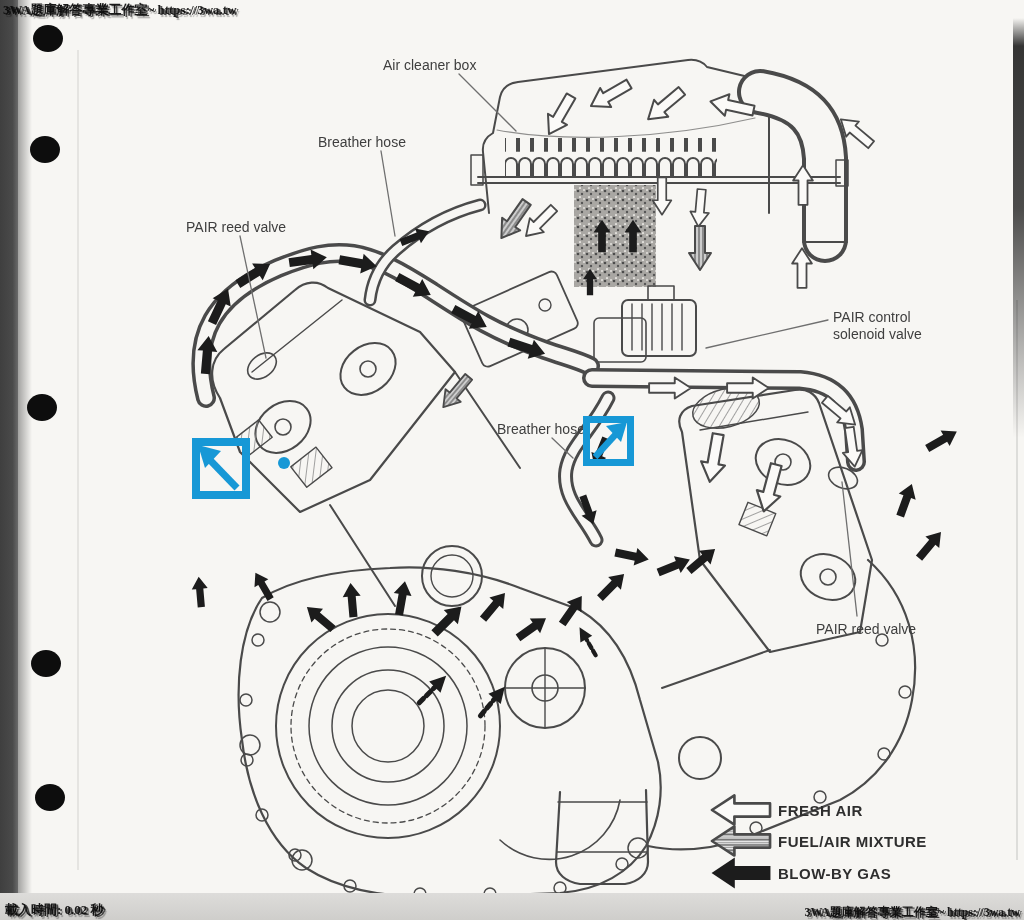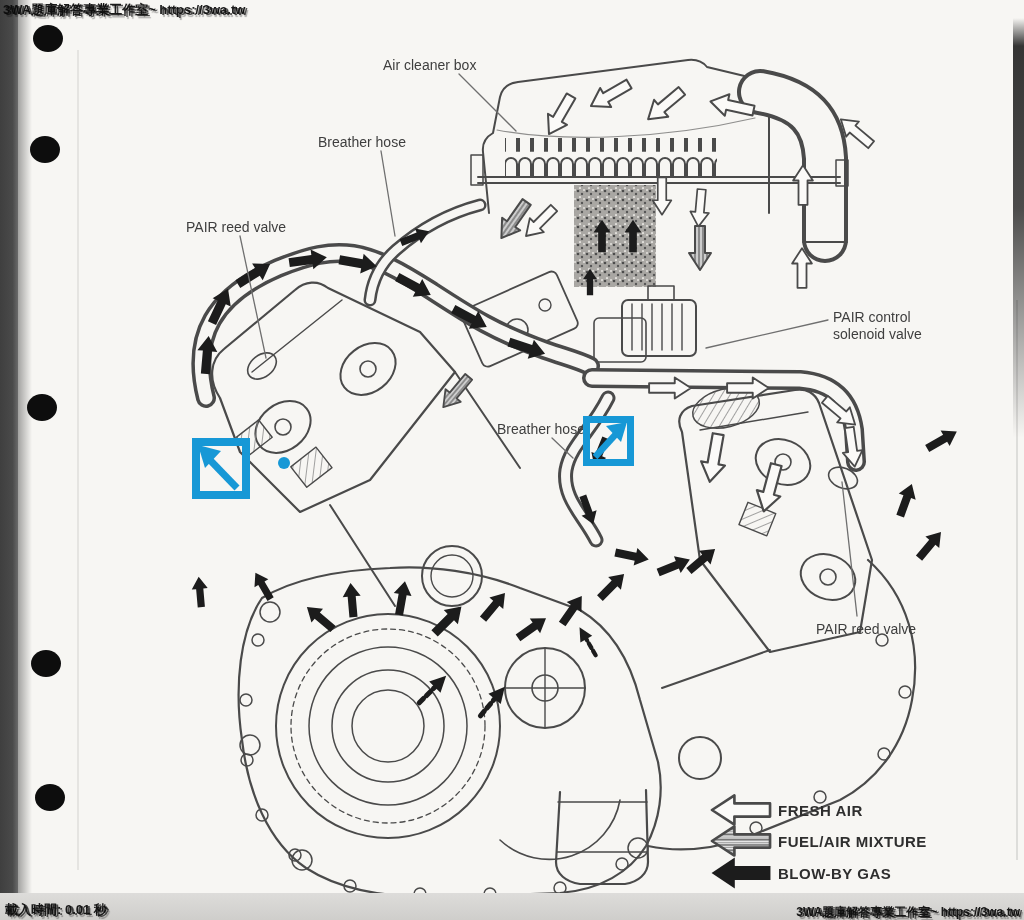--- a/index.html
+++ b/index.html
@@ -13,21 +13,21 @@
   .hole{position:absolute;background:#0d0d0d;border-radius:50%;}
   #crease{position:absolute;left:77px;top:50px;width:2px;height:820px;
           background:rgba(0,0,0,0.07);}
   #right-shadow{position:absolute;right:0;top:18px;width:11px;height:420px;
          background:linear-gradient(to bottom,rgba(10,10,10,0) 0,rgba(10,10,10,.82) 28px,rgba(10,10,10,.72) 190px,rgba(10,10,10,0) 100%);}
   #right-edge{position:absolute;right:6px;top:300px;width:2px;height:560px;background:rgba(0,0,0,0.10);}
   #bottom-bar{position:absolute;left:0;top:893px;width:1024px;height:27px;
          background:linear-gradient(to bottom,#dddcda,#cfcecb);}
   
   .wm{position:absolute;color:rgba(10,10,10,.92);font-weight:bold;white-space:nowrap;
-      text-shadow:2px 1px 0 rgba(0,0,0,.65), 3px 3px 1px rgba(0,0,0,.30);}
+      text-shadow:2px 1px 0 rgba(0,0,0,.65), 3px 3px 1px rgba(0,0,0,.30);font-family:Liberation Serif, serif;}
   #wm-top{left:3px;top:1px;font-size:13px;}
   #wm-bottom-right{right:4px;top:904px;font-size:12px;}
   #load-time{left:5px;top:901px;font-size:13px;}
   
   .blue-anno{position:absolute;}
   #blue-dot{position:absolute;left:278px;top:457px;width:12px;height:12px;border-radius:50%;}
   svg text{font-family:"Liberation Sans",sans-serif;}
 </style>
 </head>
 <body>
@@ -280,21 +280,21 @@
   <div class="hole" style="left:30px;top:136px;width:30px;height:27px;"></div>
   <div class="hole" style="left:27px;top:394px;width:30px;height:27px;"></div>
   <div class="hole" style="left:31px;top:650px;width:30px;height:27px;"></div>
   <div class="hole" style="left:35px;top:784px;width:30px;height:27px;"></div>
   <div id="crease"></div>
   <div id="right-shadow"></div>
   <div id="right-edge"></div>
   <div id="bottom-bar"></div>
 
   <div id="wm-top" class="wm">3WA題庫解答專業工作室~ https://3wa.tw</div>
-  <div id="load-time" class="wm">載入時間: 0.01 秒</div>
+  <div id="load-time" class="wm">載入時間: 0.02 秒</div>
   <div id="wm-bottom-right" class="wm">3WA題庫解答專業工作室~ https://3wa.tw</div>
 
   <svg class="blue-anno" style="left:192px;top:438px;" width="58" height="61" viewBox="0 0 58 61">
     <rect x="4" y="4" width="50" height="53" fill="none" stroke="#1798d6" stroke-width="8"></rect>
     <line x1="45" y1="50" x2="17" y2="21" stroke="#1798d6" stroke-width="7"></line>
     <polygon points="6,7 29,13 13,30" fill="#1798d6"></polygon>
   </svg>
   <svg class="blue-anno" style="left:583px;top:416px;" width="51" height="50" viewBox="0 0 51 50">
     <rect x="3.5" y="3.5" width="44" height="43" fill="none" stroke="#1798d6" stroke-width="7"></rect>
     <line x1="12" y1="41" x2="33" y2="18" stroke="#1798d6" stroke-width="6.5"></line>

